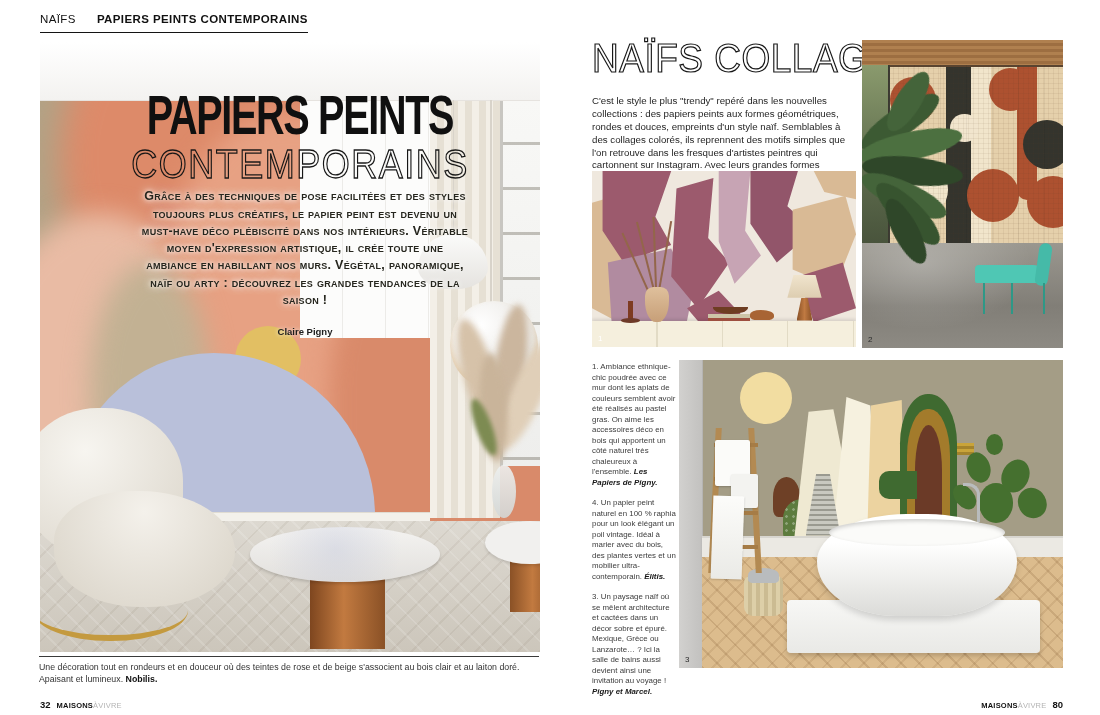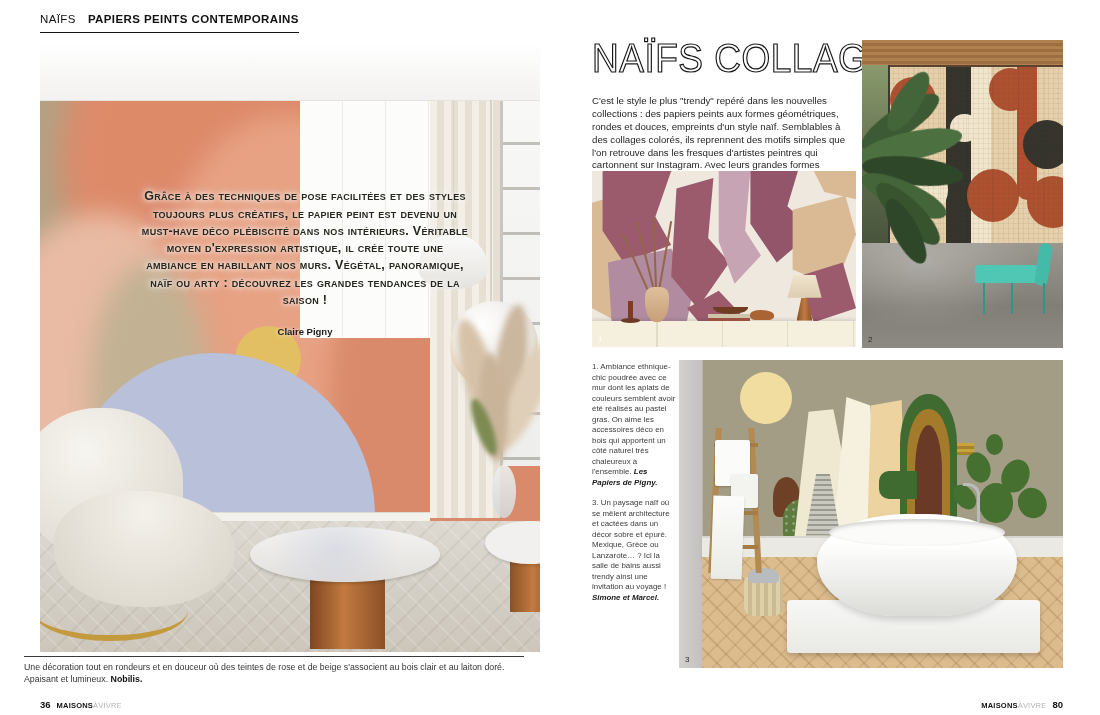--- a/index.html
+++ b/index.html
@@ -3,21 +3,21 @@
 <meta charset="utf-8">
 <style>
   html,body{margin:0;padding:0;}
   body{width:1100px;height:715px;position:relative;overflow:hidden;background:#fff;
        font-family:"Liberation Sans",sans-serif;color:#111;}
 
   
   .hdr{position:absolute;left:40px;top:13px;font-size:11.5px;letter-spacing:.4px;
        border-bottom:1.5px solid #141414;padding-bottom:7px;white-space:nowrap;}
   .hdr .kick{font-weight:400;}
-  .hdr .ttl{font-weight:800;margin-left:12px;}
+  .hdr .ttl{font-weight:800;margin-left:21px;}
 
   
   .thin{color:#161616;font-weight:400;}
   @supports (-webkit-text-stroke: 1px black){
     .thin{color:transparent;-webkit-text-stroke:1.15px #161616;}
   }
 
   
   .hero{position:absolute;left:40px;top:42px;width:500px;height:610px;overflow:hidden;background:#e8a98b;}
   .hero .sh{position:absolute;}
@@ -81,21 +81,21 @@
   .t2{font-size:36px;letter-spacing:1.5px;white-space:nowrap;margin-top:6px;
       transform:scaleY(1.12);transform-origin:center top;}
   .intro{left:20%;top:24%;width:66%;text-align:center;z-index:30;
          font-size:12.5px;font-weight:700;line-height:1.38;color:#26261e;
          font-variant:small-caps;letter-spacing:.3px;
          text-shadow:0 0 4px rgba(255,255,255,.95),0 0 9px rgba(255,255,255,.85),0 0 15px rgba(255,255,255,.6);}
   .byline{left:20%;top:46.5%;width:66%;text-align:center;z-index:30;font-size:9.5px;font-weight:700;color:#1d1d1d;
           text-shadow:0 0 4px rgba(255,255,255,.9);}
 
   
-  .lcap{position:absolute;left:24px;top:656px;width:500px;border-top:1.5px solid #3a3a3a;
+  .lcap{position:absolute;left:39px;top:656px;width:500px;border-top:1.5px solid #3a3a3a;
         padding-top:4px;font-size:8.8px;line-height:1.4;color:#333;}
   .brand{font-weight:700;color:#111;}
   .foot{position:absolute;top:699px;font-size:8.5px;}
   .fl{left:40px;}
   .fr{left:943px;width:120px;text-align:right;}
   .pgno{font-weight:700;font-size:9.5px;}
   .mag{font-weight:700;font-size:7.5px;letter-spacing:.2px;}
   .mag2{font-weight:400;font-size:7.5px;color:#b4b4b4;letter-spacing:.2px;}
   .fl .pgno{margin-right:6px;} .fr .pgno{margin-left:6px;}
 
@@ -270,30 +270,34 @@
   <div class="sh tb2-base"></div>
   <div class="sh tb2-top"></div>
   <div class="sh pampas">
     <div class="pl1"></div>
     <div class="pl2"></div>
     <div class="pl3"></div>
     <div class="pl4"></div>
     <div class="sprig"></div>
     <div class="vaseg"></div>
   </div>
+  <div class="sh t-wrap">
+    <div class="t1">PAPIERS PEINTS</div>
+    <div class="t2 thin">CONTEMPORAINS</div>
+  </div>
   <div class="sh intro">Grâce à des techniques de pose facilitées et des styles toujours plus créatifs, le papier peint est devenu un must-have déco plébiscité dans nos intérieurs. Véritable moyen d'expression artistique, il crée toute une ambiance en habillant nos murs. Végétal, panoramique, naïf ou arty : découvrez les grandes tendances de la saison !</div>
   <div class="sh byline">Claire Pigny</div>
 </div>
 
 <div class="lcap">
   <span>Une décoration tout en rondeurs et en douceur où des teintes de rose et de beige s'associent au bois clair et au laiton doré. Apaisant et lumineux. </span><span class="brand">Nobilis.</span>
 </div>
 
 <div class="foot fl">
-  <span class="pgno">36</span><span class="mag">MAISONS</span><span class="mag2">ÀVIVRE</span>
+  <span class="pgno">32</span><span class="mag">MAISONS</span><span class="mag2">ÀVIVRE</span>
 </div>
 
 <div class="rhead thin">NAÏFS COLLAGES</div>
 <div class="rintro">C'est le style le plus "trendy" repéré dans les nouvelles collections : des papiers peints aux formes géométriques, rondes et douces, empreints d'un style naïf. Semblables à des collages colorés, ils reprennent des motifs simples que l'on retrouve dans les fresques d'artistes peintres qui cartonnent sur Instagram. Avec leurs grandes formes structurant l'espace, ces panoramiques graphiques sont encore plus désirables dans des tonalités chaleureuses et naturelles : terracotta, rose poudré, beige, vert d'eau ou bleu pastel.</div>
 
 <div class="fig fig1">
   <div class="poly p-tanL"></div>
   <div class="poly p-berryTL"></div>
   <div class="poly p-mauveBL"></div>
   <div class="poly p-berryC"></div>
@@ -385,19 +389,22 @@
   <div class="sh f3-twC"></div>
   <div class="sh f3-bask"></div>
   <div class="fnum d">3</div>
 </div>
 
 <div class="caps">
   <div class="cap">
     <span>1.</span><span> Ambiance ethnique-chic poudrée avec ce mur dont les aplats de couleurs semblent avoir été réalisés au pastel gras. On aime les accessoires déco en bois qui apportent un côté naturel très chaleureux à l'ensemble. </span><span class="cbrand">Les Papiers de Pigny.</span>
   </div>
   <div class="cap">
-    <span>3.</span><span> Un paysage naïf où se mêlent architecture et cactées dans un décor sobre et épuré. Mexique, Grèce ou Lanzarote… ? Ici la salle de bains aussi trendy ainsi une invitation au voyage ! </span><span class="cbrand">Simone et Marcel.</span>
+    <span>4.</span><span> Un papier peint naturel en 100 % raphia pour un look élégant un poil vintage. Idéal à marier avec du bois, des plantes vertes et un mobilier ultra-contemporain. </span><span class="cbrand">Élitis.</span>
+  </div>
+  <div class="cap">
+    <span>3.</span><span> Un paysage naïf où se mêlent architecture et cactées dans un décor sobre et épuré. Mexique, Grèce ou Lanzarote… ? Ici la salle de bains aussi devient ainsi une invitation au voyage ! </span><span class="cbrand">Pigny et Marcel.</span>
   </div>
 </div>
 
 <div class="foot fr">
   <span class="mag">MAISONS</span><span class="mag2">ÀVIVRE</span><span class="pgno">80</span>
 </div>
 
 </body></html>

